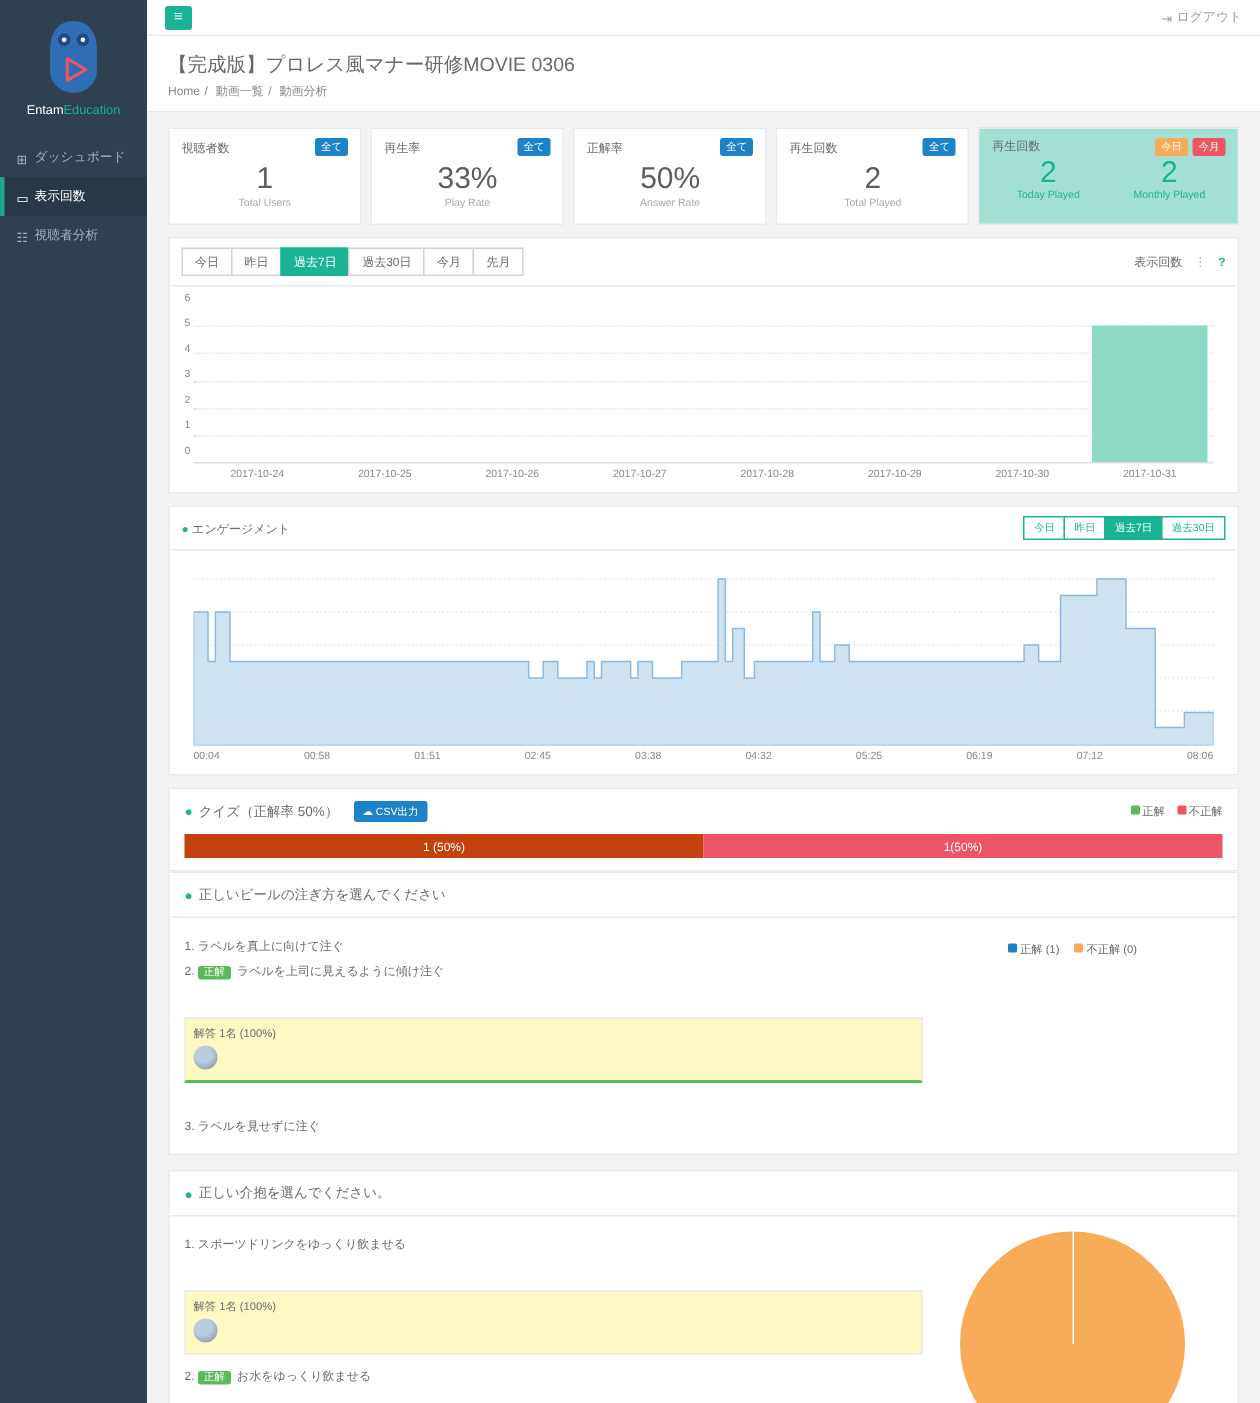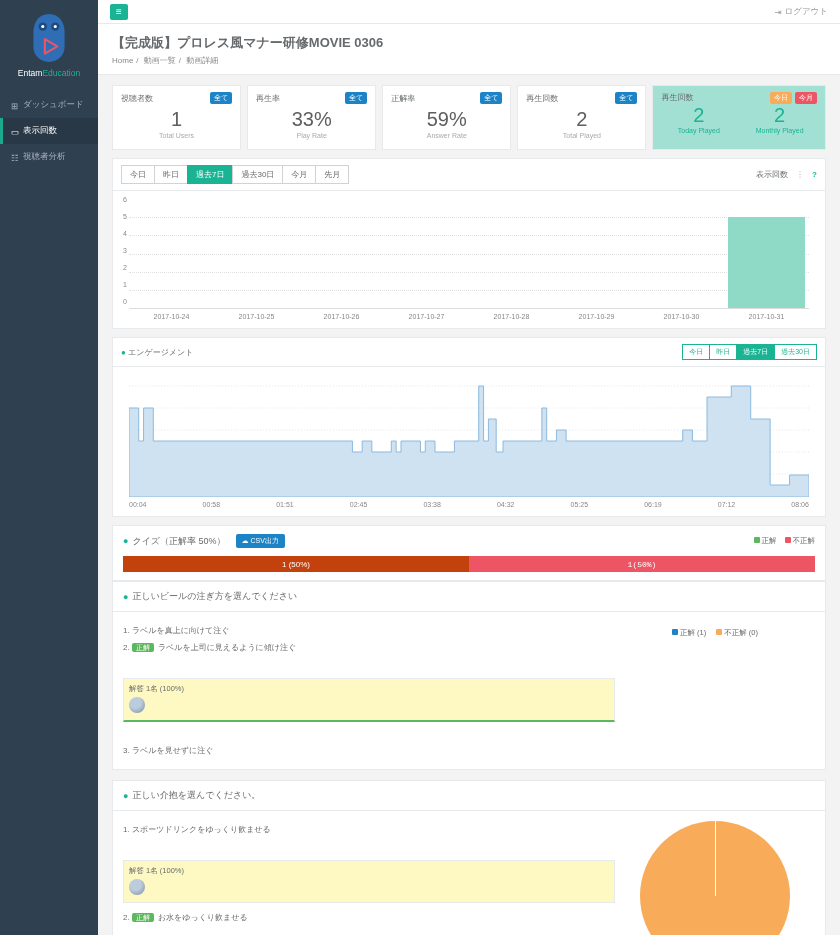--- a/index.html
+++ b/index.html
@@ -15,21 +15,21 @@
 .nav li.active { background: #293846; border-left-color: #19aa8d; color: #fff; }
 .nav .ico { width: 8px; height: 8px; display: inline-block; }
 
 .main { flex: 1; display: flex; flex-direction: column; }
 
 .topbar { background: #fff; height: 24px; display: flex; align-items: center; padding: 0 12px; border-bottom: 1px solid #e7eaec; }
 .hamb { background: #1ab394; color: #fff; width: 18px; height: 16px; border-radius: 2px; font-size: 10px; display: flex; align-items: center; justify-content: center; cursor: pointer; }
 .logout { margin-left: auto; font-size: 8.5px; color: #999; cursor: pointer; display: flex; align-items: center; gap: 3px; }
 
 .header-row { background: #fff; padding: 10px 14px 8px; border-bottom: 1px solid #e7eaec; }
-.page-title { font-size: 13px; color: #676a6c; font-weight: 700; }
+.page-title { font-size: 13px; color: #676a6c; font-weight: 400; }
 .breadcrumb { font-size: 8px; color: #888; margin-top: 3px; }
 .breadcrumb span.sep { margin: 0 3px; }
 
 .cards-row { display: flex; gap: 6px; padding: 10px 14px 0; }
 .card { background: #fff; border: 1px solid #e7eaec; flex: 1; padding: 6px 8px 10px; }
 .card-head { display: flex; align-items: center; justify-content: space-between; font-size: 8px; margin-bottom: 4px; }
 .badge { background: #1c84c6; color: #fff; font-size: 7px; padding: 1px 4px; border-radius: 2px; }
 .badge.orange { background: #f8ac59; }
 .badge.red { background: #ed5565; }
 .card-val { font-size: 20px; text-align: center; color: #5e5e5e; margin-top: 2px; }
@@ -72,21 +72,21 @@
 .csv-btn { background: #1c84c6; color: #fff; font-size: 7px; padding: 2px 6px; border-radius: 2px; margin-left: 6px; cursor: pointer; }
 .legend { margin-left: auto; font-size: 7.5px; display: flex; gap: 8px; align-items: center; }
 .swatch { width: 6px; height: 6px; display: inline-block; border-radius: 1px; margin-right: 2px; }
 .sw-green { background: #5cb85c; }
 .sw-red { background: #ed5565; }
 .sw-blue { background: #1c84c6; }
 .sw-orange { background: #f8ac59; }
 
 .result-bar { display: flex; height: 16px; margin: 4px 10px 8px; }
 .rb-g { background: #c2410c; color: #fff; font-size: 8px; display: flex; align-items: center; justify-content: center; }
-.rb-r { background: #ed5565; color: #fff; font-size: 8px; display: flex; align-items: center; justify-content: center; font-family: Liberation Mono, monospace; }
+.rb-r { background: #ed5565; color: #fff; font-size: 8px; display: flex; align-items: center; justify-content: center; }
 
 .quiz-block { border: 1px solid #e7eaec; margin: 0 14px 10px; background: #fff; }
 .quiz-title { padding: 8px 10px; font-size: 9px; border-bottom: 1px solid #e7eaec; display: flex; align-items: center; gap: 4px; }
 .quiz-body { display: flex; padding: 10px; }
 .quiz-left { flex: 1; }
 .opt { font-size: 8px; padding: 3px 0; }
 .correct-tag { background: #5cb85c; color: #fff; font-size: 7px; padding: 1px 4px; border-radius: 2px; margin-right: 4px; }
 .answer-box { background: #fef9c3; border: 1px solid #e7eaec; margin-top: 22px; padding: 5px; font-size: 7.5px; }
 .answer-box.correct-border { border-bottom: 2px solid #5cb85c; }
 .avatar { width: 16px; height: 16px; border-radius: 50%; background: radial-gradient(circle at 40% 35%, #bcd 40%, #789 100%); display: inline-block; margin-top: 3px; }
@@ -137,21 +137,21 @@
         <span>⇥</span>
         <span>ログアウト</span>
       </div>
   </div>
 
   <div class="header-row">
     <h1 class="page-title">【完成版】プロレス風マナー研修MOVIE 0306</h1>
     <div class="breadcrumb">
       <span>Home</span><span class="sep">/</span>
       <span>動画一覧</span><span class="sep">/</span>
-      <span>動画詳細</span>
+      <span>動画分析</span>
     </div>
   </div>
 
   <div class="cards-row">
     <div class="card">
       <div class="card-head">
           <span>視聴者数</span>
           <span class="badge">全て</span>
         </div>
       <div class="card-val">1</div>
@@ -163,21 +163,21 @@
           <span class="badge">全て</span>
         </div>
       <div class="card-val">33%</div>
       <div class="card-sub">Play Rate</div>
     </div>
     <div class="card">
       <div class="card-head">
           <span>正解率</span>
           <span class="badge">全て</span>
         </div>
-      <div class="card-val">59%</div>
+      <div class="card-val">50%</div>
       <div class="card-sub">Answer Rate</div>
     </div>
     <div class="card">
       <div class="card-head">
           <span>再生回数</span>
           <span class="badge">全て</span>
         </div>
       <div class="card-val">2</div>
       <div class="card-sub">Total Played</div>
     </div>

